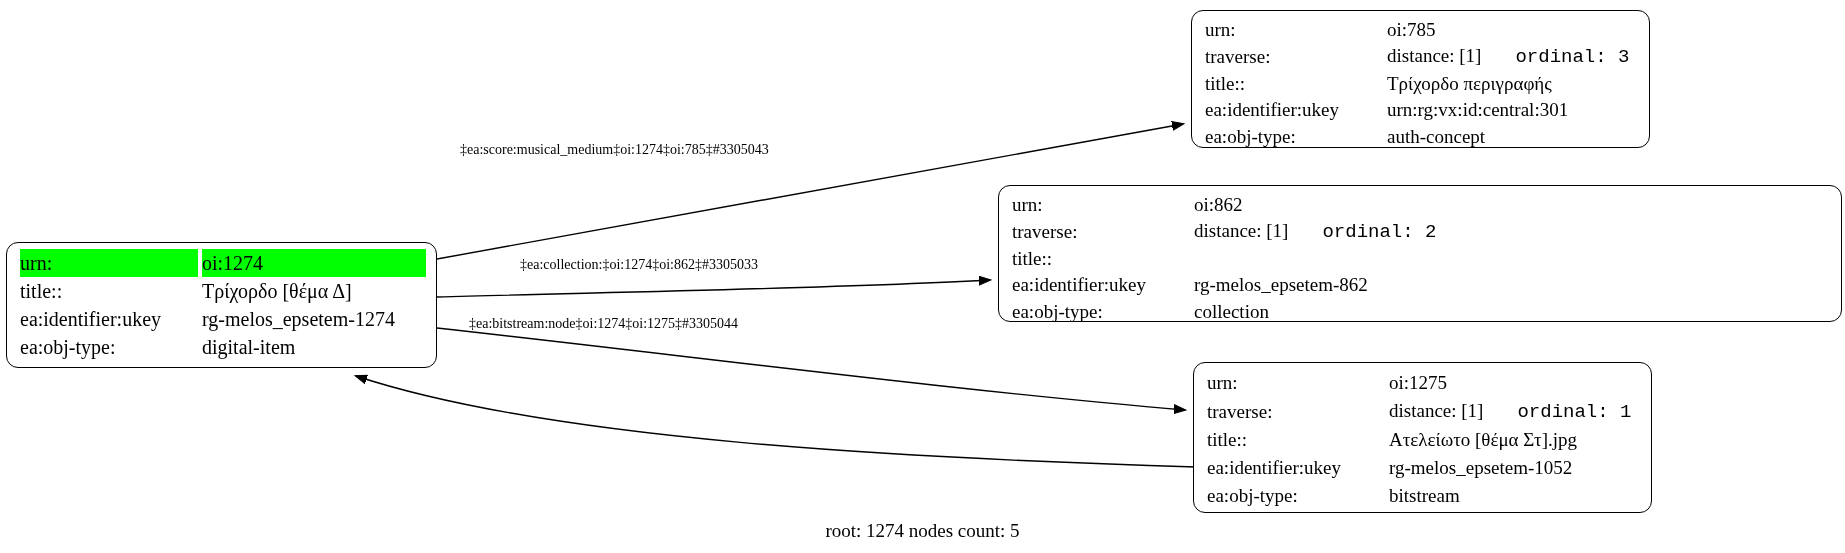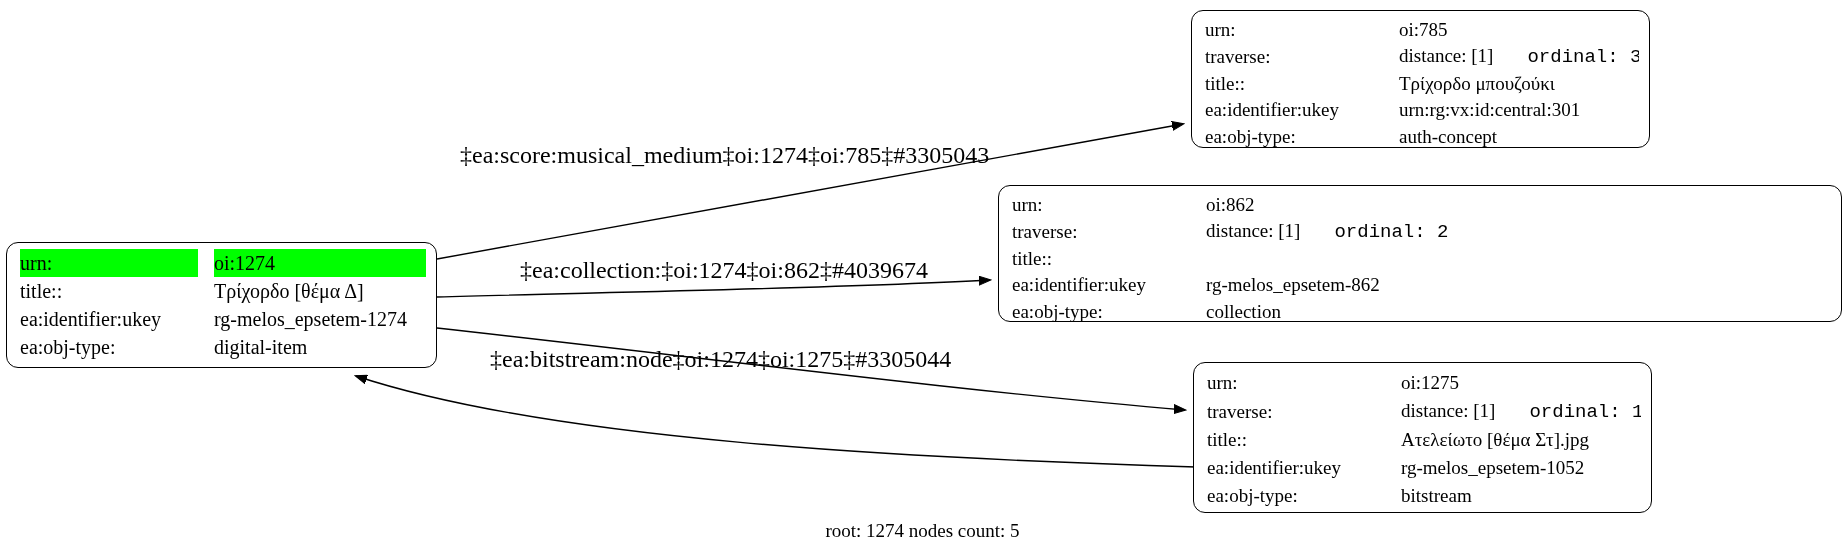--- a/index.html
+++ b/index.html
@@ -17,32 +17,32 @@
     position: absolute;
     background: #ffffff;
     border: 1.4px solid #000000;
     border-radius: 12px;
     box-sizing: border-box;
     padding: 6px 10px 4px 13px;
   }
   .row {
     display: grid;
     grid-template-columns: 178px 1fr;
-    column-gap: 16px;
+    column-gap: 4px;
     align-items: center;
   }
   .b-large .row { line-height: 28px; font-size: 20px; }
   .b-small .row { line-height: 26.4px; font-size: 19px; }
   #b1275 .row { line-height: 28px; }
   .lbl, .val { white-space: nowrap; overflow: hidden; }
   .hl { background: #00ff00; }
   .v2 { margin-left: 34px; font-family: Liberation Mono, monospace; }
   .edge-label {
     position: absolute;
-    font-size: 24px;
+    font-size: 14px;
     white-space: nowrap;
     color: #000000;
     text-align: right;
   }
   #caption {
     position: absolute;
     left: 0; right: 0;
     top: 520px;
     text-align: center;
     font-size: 19px;
@@ -88,21 +88,21 @@
     <div class="row">
       <span class="lbl">urn:</span>
       <span class="val">oi:785</span>
     </div>
     <div class="row">
       <span class="lbl">traverse:</span>
       <span class="val"><span>distance: [1]</span><span class="v2">ordinal: 3</span></span>
     </div>
     <div class="row">
       <span class="lbl">title::</span>
-      <span class="val">Τρίχορδο μπουζούκι</span>
+      <span class="val">Τρίχορδο περιγραφής</span>
     </div>
     <div class="row">
       <span class="lbl">ea:identifier:ukey</span>
       <span class="val">urn:rg:vx:id:central:301</span>
     </div>
     <div class="row">
       <span class="lbl">ea:obj-type:</span>
       <span class="val">auth-concept</span>
     </div>
   </div>
@@ -146,18 +146,18 @@
       <span class="lbl">ea:identifier:ukey</span>
       <span class="val">rg-melos_epsetem-1052</span>
     </div>
     <div class="row">
       <span class="lbl">ea:obj-type:</span>
       <span class="val">bitstream</span>
     </div>
   </div>
 
   <div class="edge-label" style="left:460px; top:142px;">‡ea:score:musical_medium‡oi:1274‡oi:785‡#3305043</div>
-  <div class="edge-label" style="left:520px; top:257px;">‡ea:collection:‡oi:1274‡oi:862‡#4039674</div>
-  <div class="edge-label" style="left:490px; top:316px;margin-top:30px;">‡ea:bitstream:node‡oi:1274‡oi:1275‡#3305044</div>
+  <div class="edge-label" style="left:520px; top:257px;">‡ea:collection:‡oi:1274‡oi:862‡#3305033</div>
+  <div class="edge-label" style="left:469px; top:316px;">‡ea:bitstream:node‡oi:1274‡oi:1275‡#3305044</div>
 
   <div id="caption">root: 1274 nodes count: 5</div>
 
 </div>
 
 </body></html>

